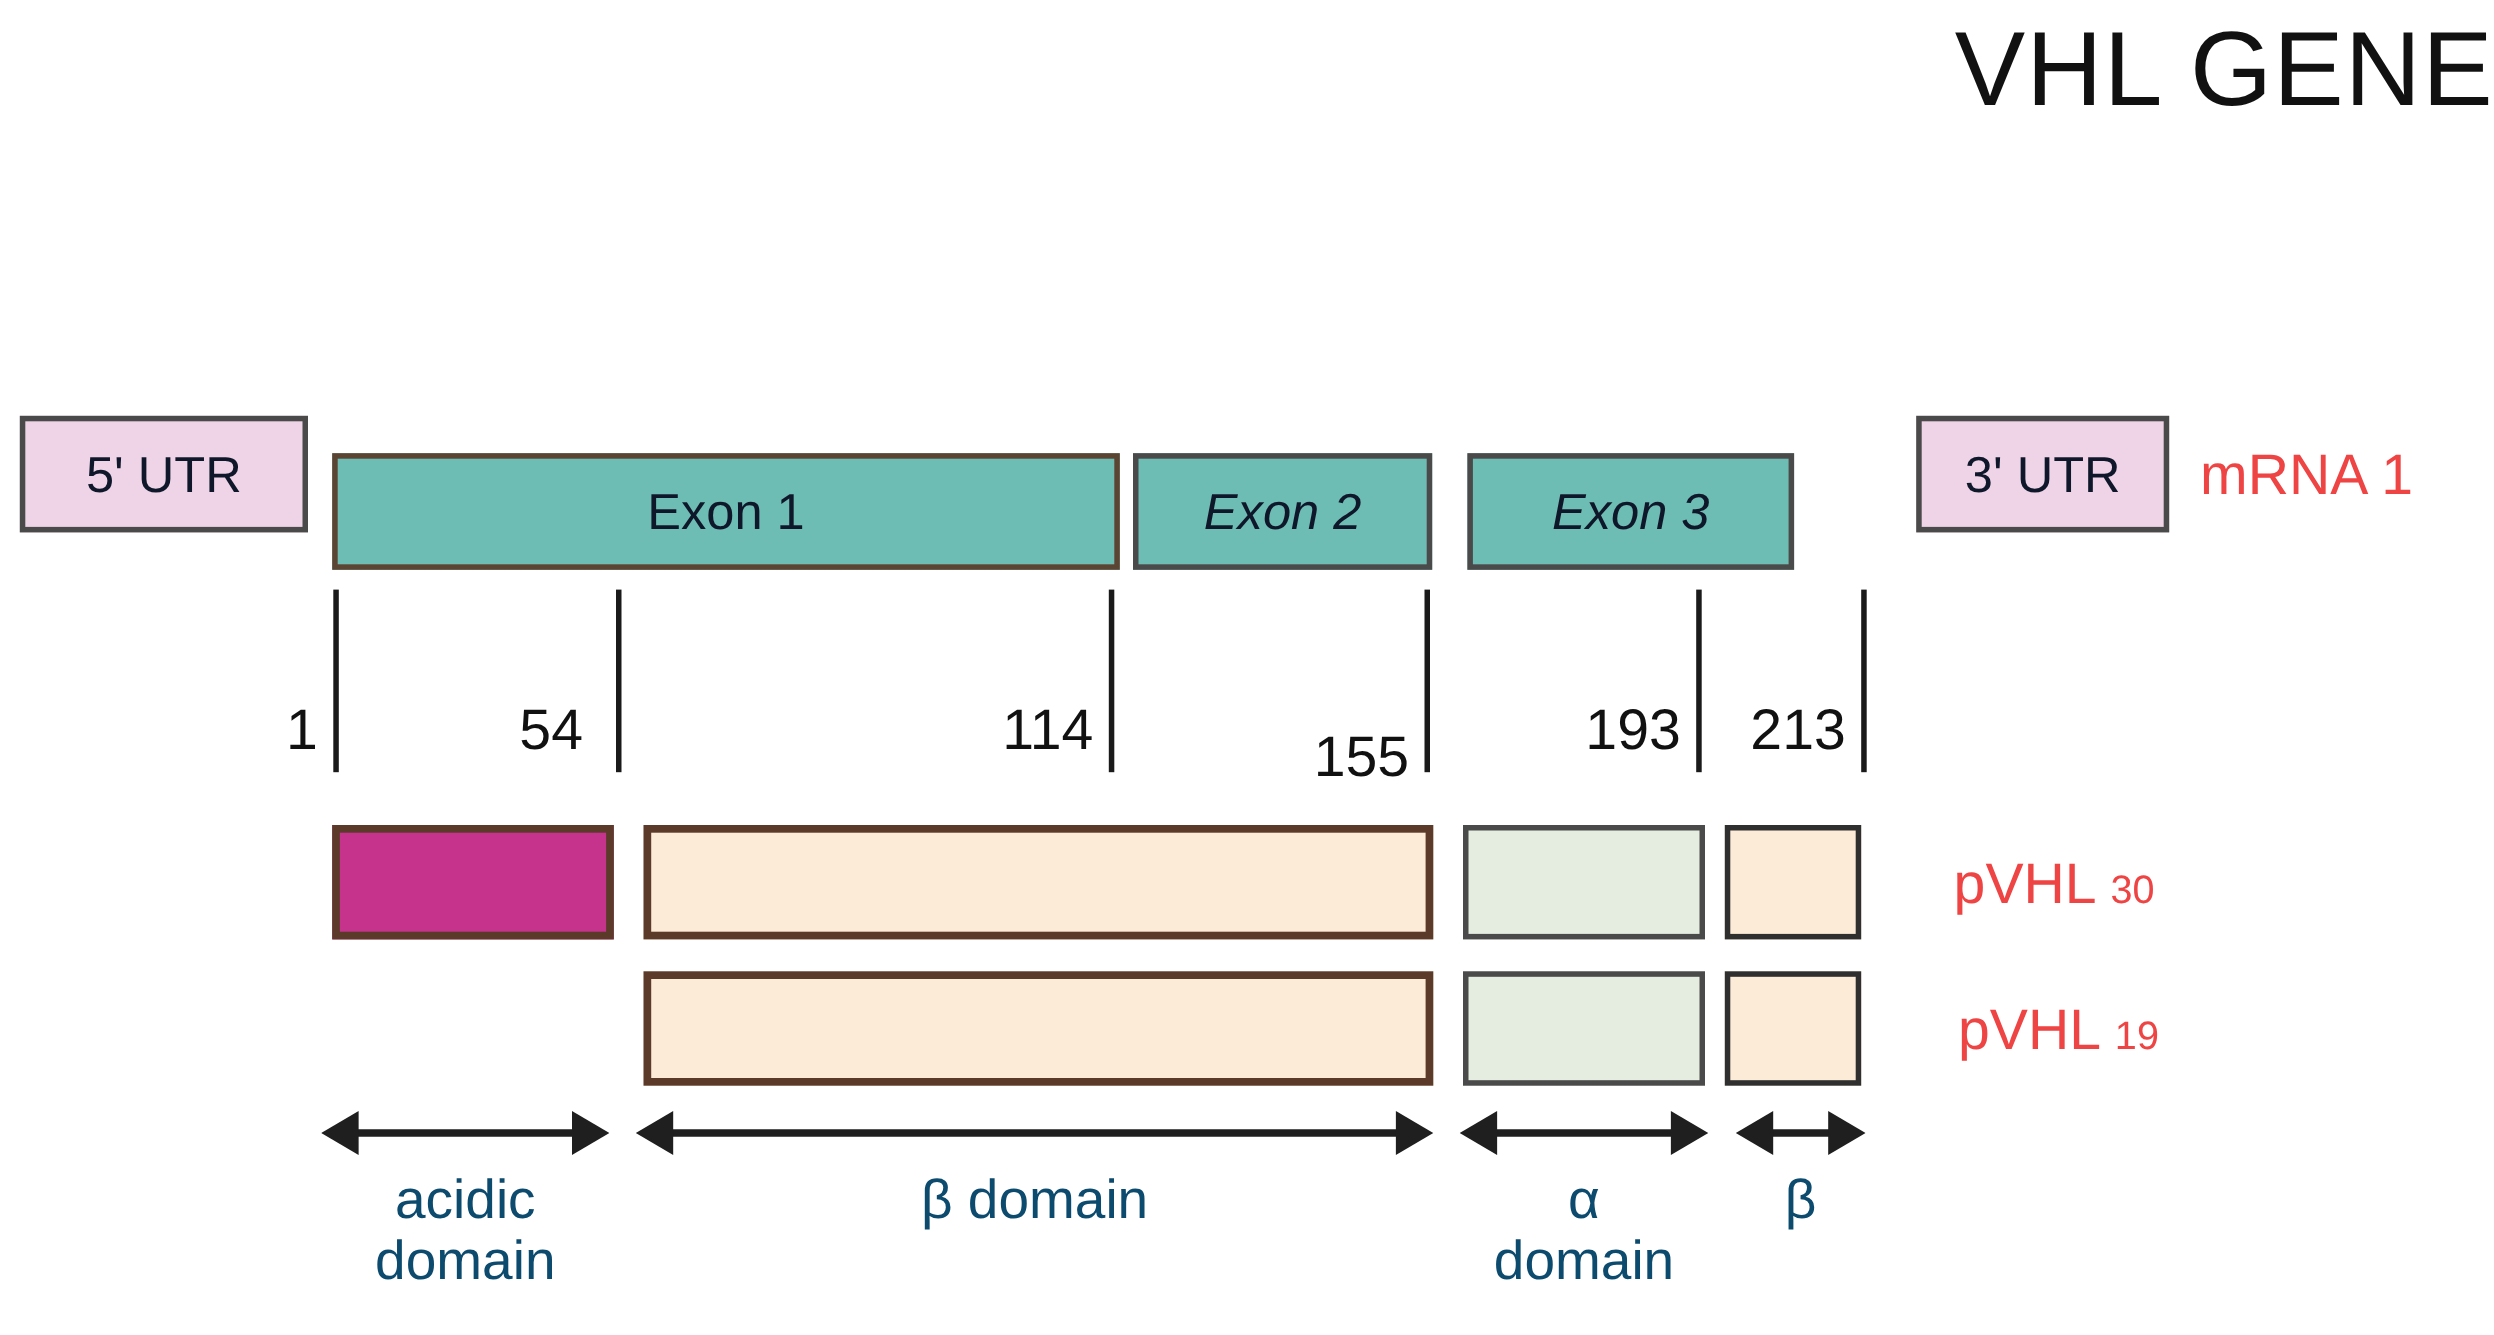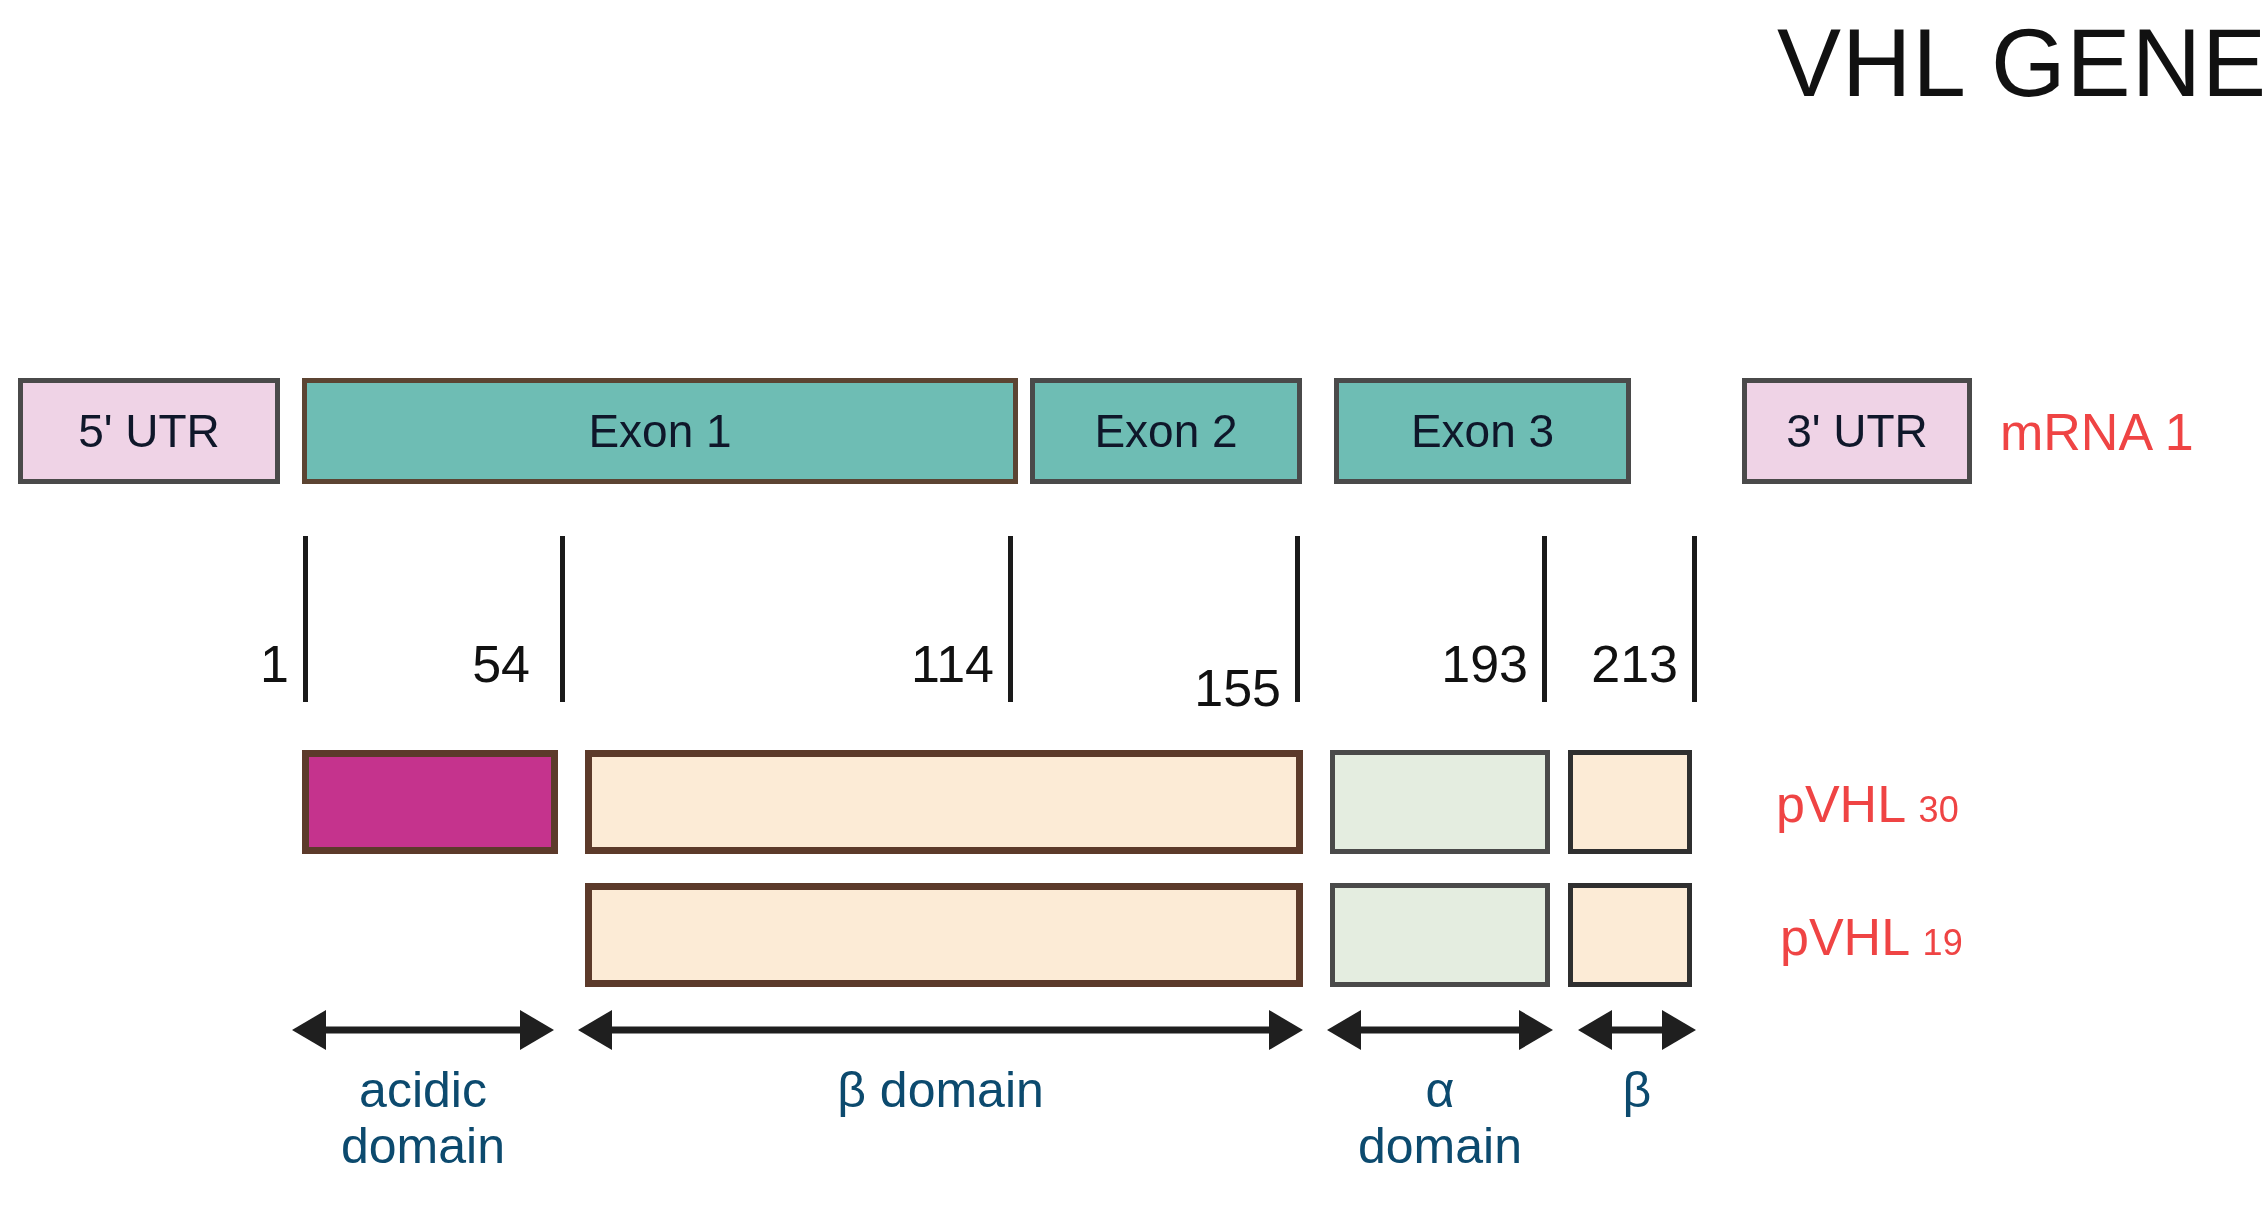--- a/index.html
+++ b/index.html
@@ -11,22 +11,22 @@
     text-align:right; font-size:96px; font-weight:400;
     letter-spacing:1px; color:#111;
   }
 
   .box{
     position:absolute; box-sizing:border-box;
     display:flex; align-items:center; justify-content:center;
     font-size:46px; color:#0f172a; line-height:1;
   }
   .utr{ background:#EFD3E6; border:5px solid #4a4a4a; }
-  .exon{ background:#6EBDB4; border:5px solid #5c4432; }
-  .exon.gray{ border-color:#4a4a4a; }
+  .exon{ background:#6EBDB4; border:5px solid #5c4432;margin-top:34px; }
+  .exon.gray{ border-color:#4a4a4a;font-style:italic; }
 
   .tick{
     position:absolute; width:5px; background:#1a1a1a;
   }
 
   .num{
     position:absolute; font-size:52px; color:#111; line-height:1;
     text-align:right; white-space:nowrap;
   }
 

